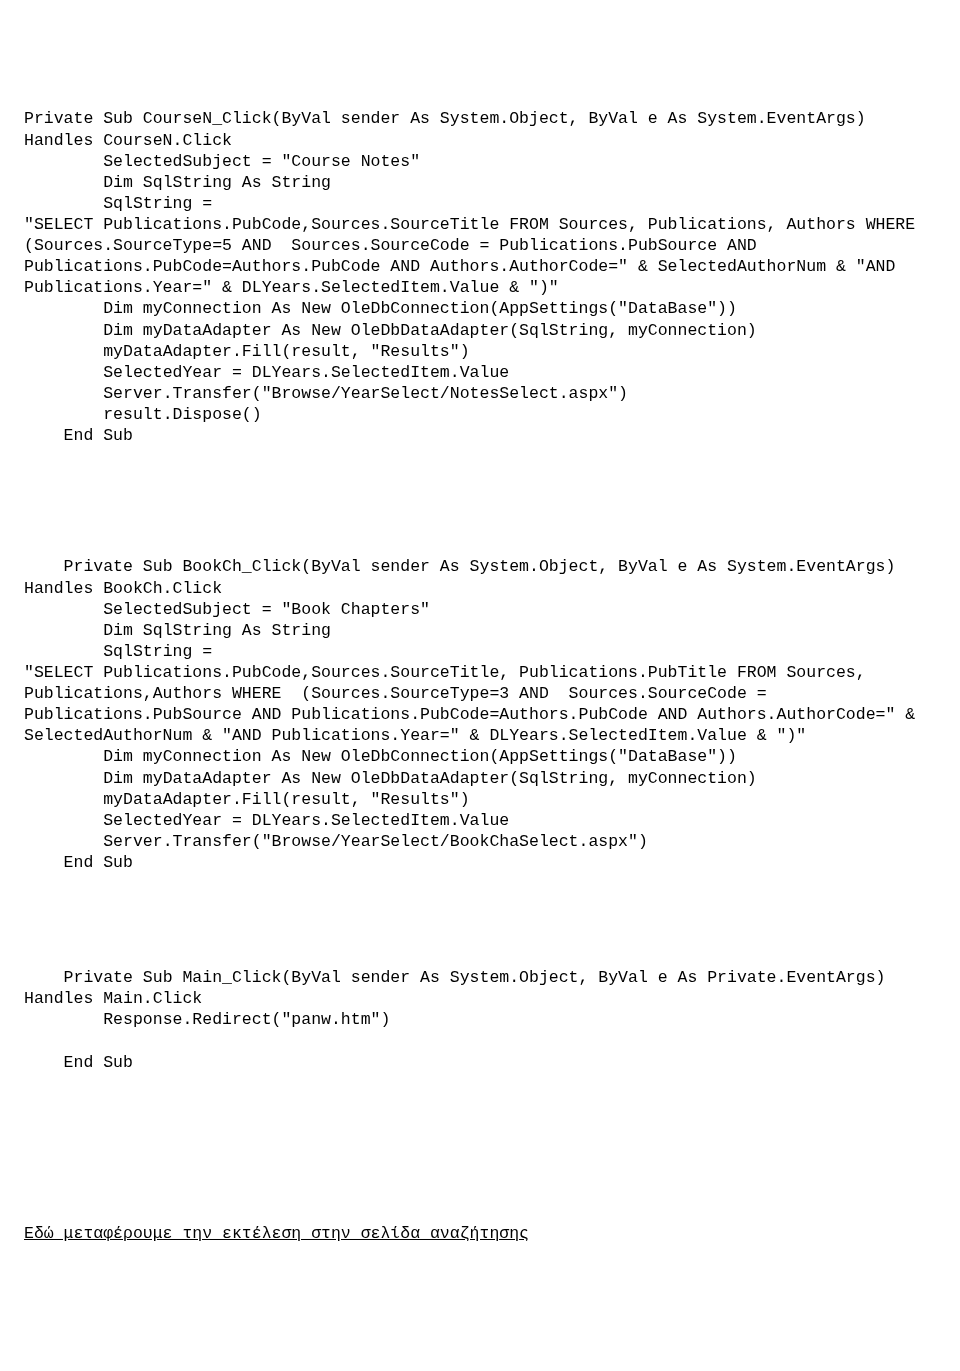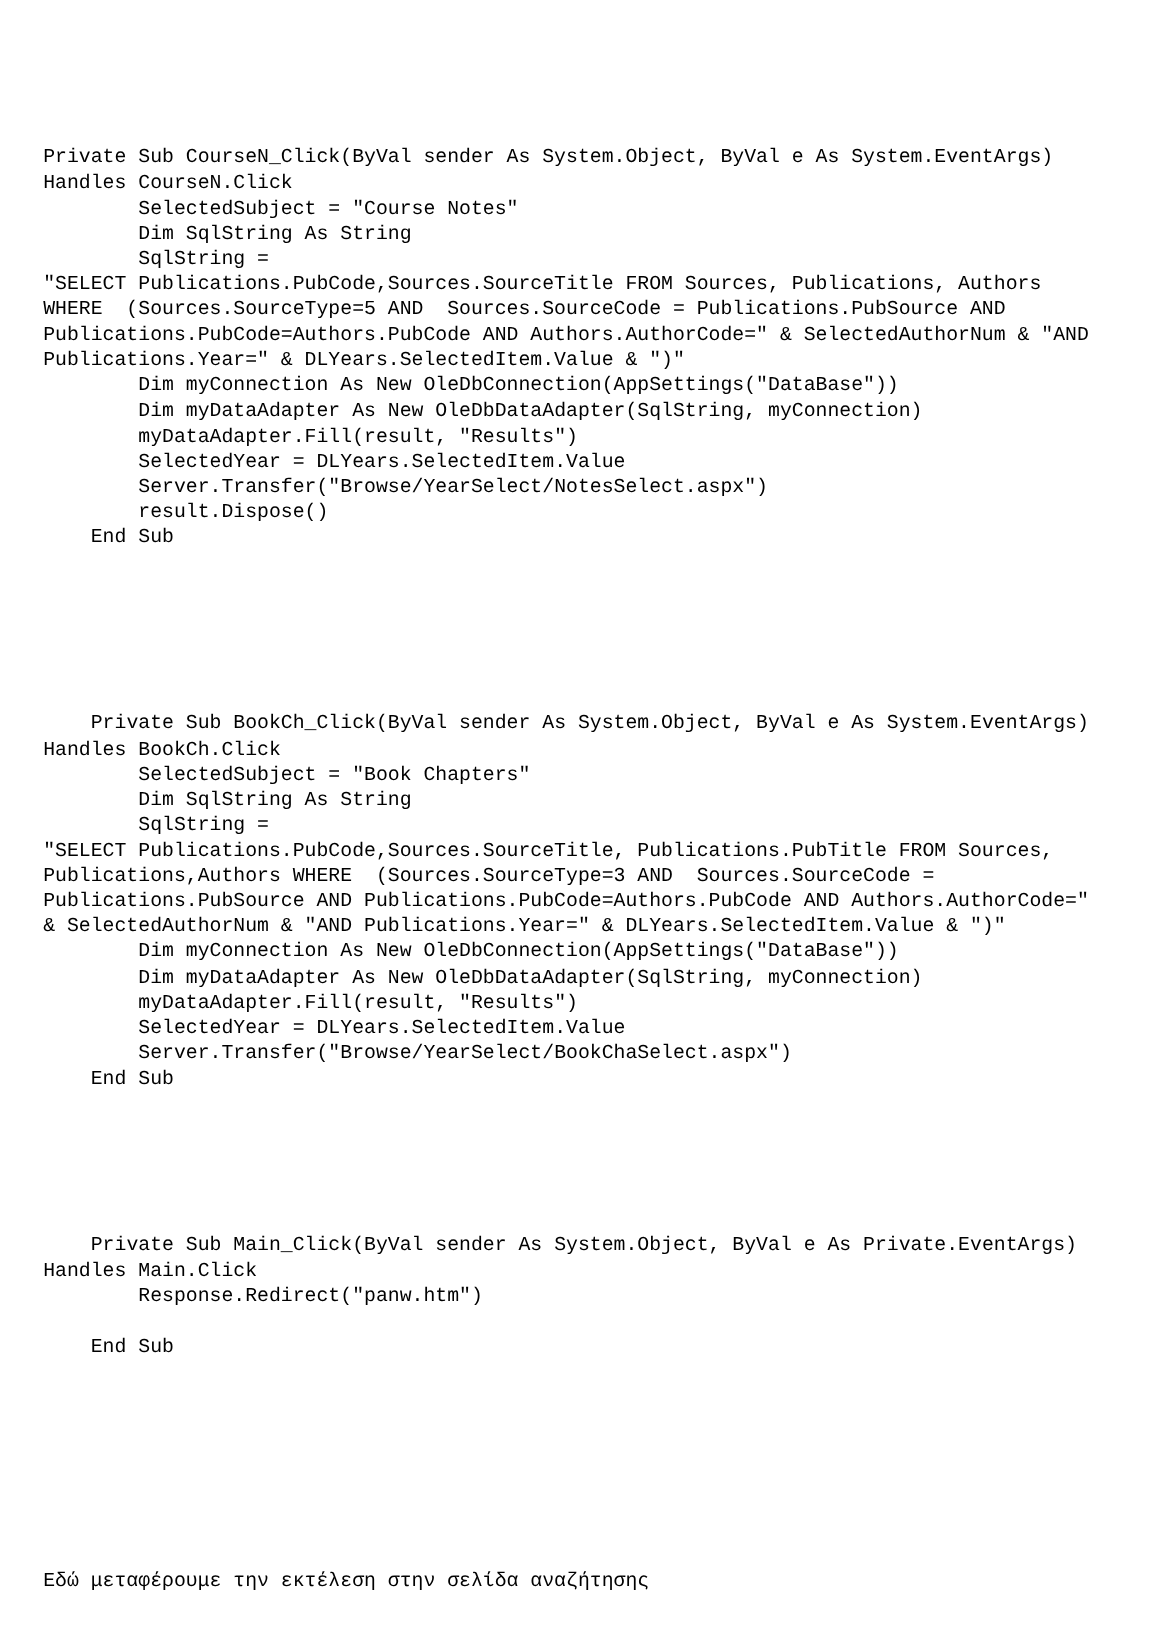--- a/index.html
+++ b/index.html
@@ -13,32 +13,33 @@
     box-sizing: border-box;
     padding: 20px 20px 40px 20px;
     font-family: "Courier New", Courier, monospace;
     font-size: 16.5px;
     line-height: 1.28;
     color: #000000;
     white-space: pre-wrap;
     word-break: break-word;
   }
   .block {
-    margin: 16px;
+    margin: 4px;
   }
   .gap1 {
     height: 60px;
   }
   .gap2 {
     height: 44px;
   }
   .gap3 {
     height: 100px;
   }
   .underline {
+    text-decoration: underline;
   }
 </style>
 </head>
 <body>
 
 
 
 <div class="block">Private Sub CourseN_Click(ByVal sender As System.Object, ByVal e As System.EventArgs) Handles CourseN.Click
         SelectedSubject = "Course Notes"
         Dim SqlString As String

